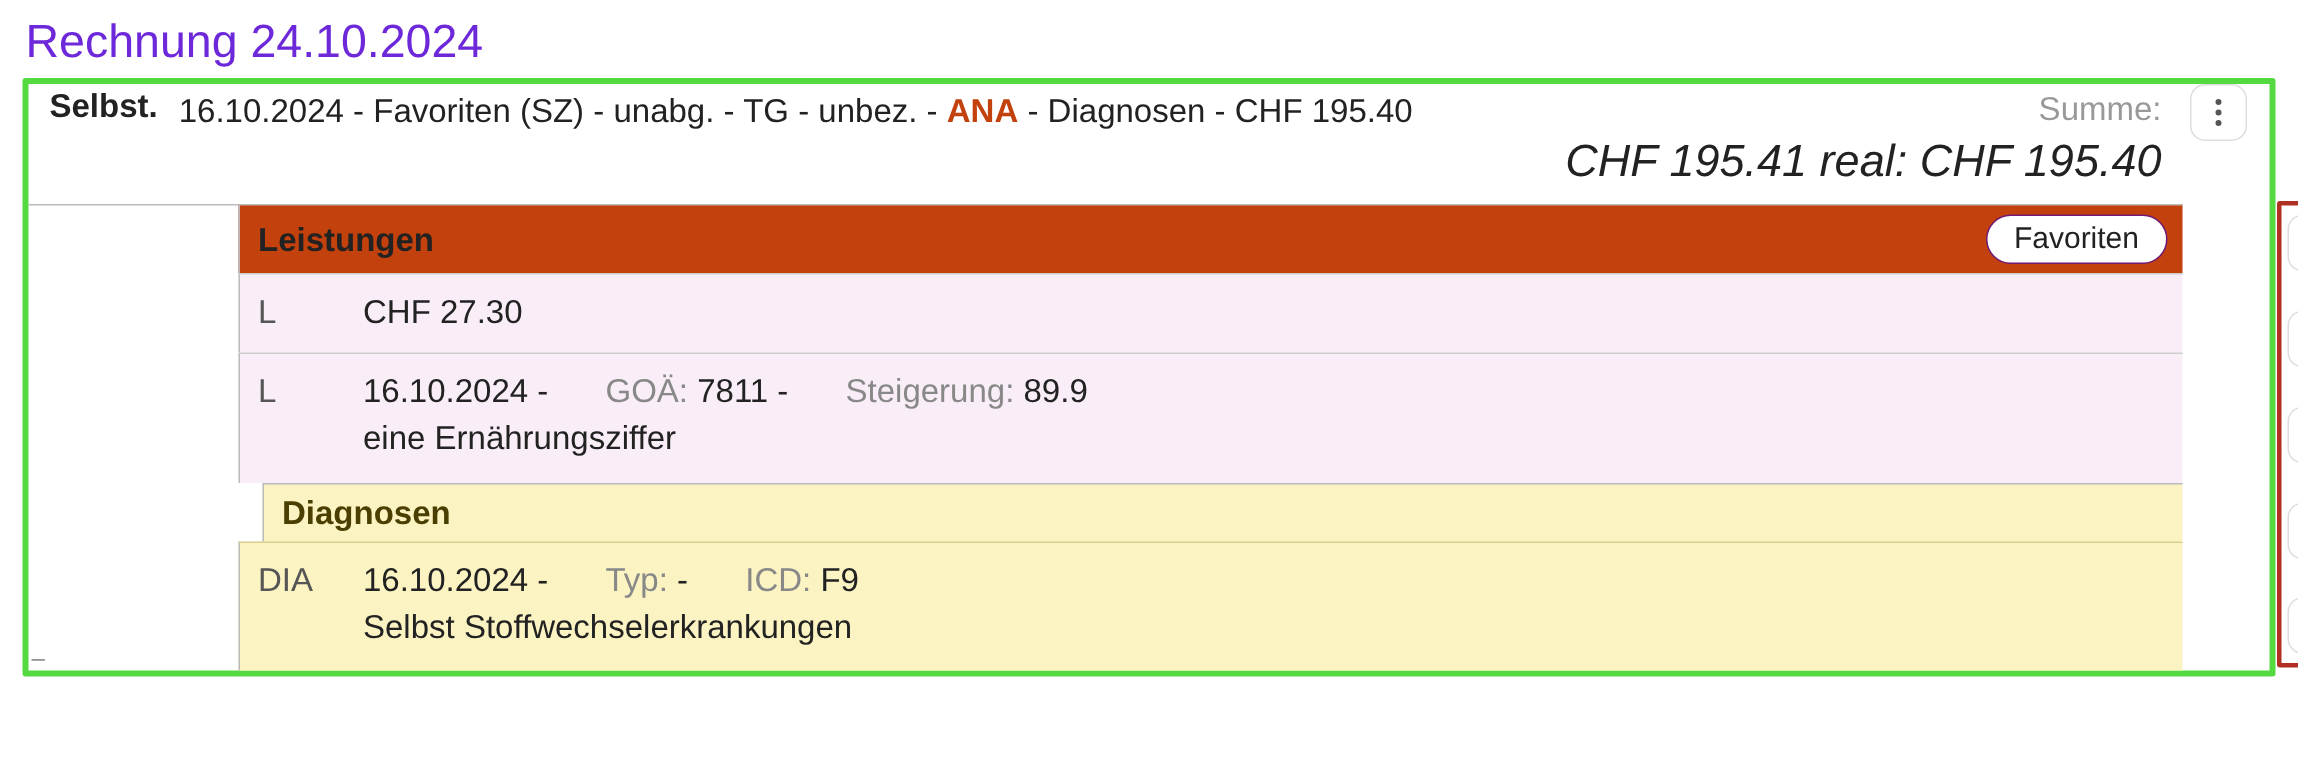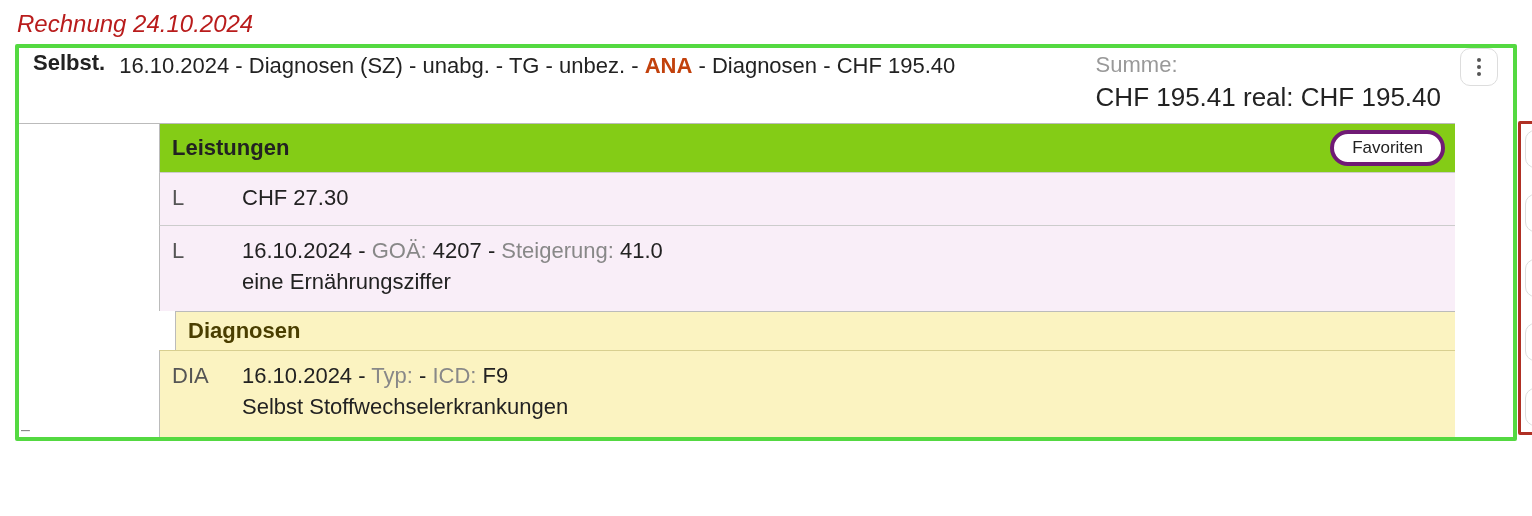--- a/index.html
+++ b/index.html
@@ -5,25 +5,24 @@
   * { box-sizing: border-box; }
   body {
     margin: 0;
     padding: 10px 15px;
     font-family: -apple-system, BlinkMacSystemFont, "Segoe UI", Helvetica, Arial, sans-serif;
     font-size: 22px;
     color: #222;
     background: #fff;
   }
   .page-title {
-    font-size: 24px;
-    color: #b91c1c;
+    font-size: 31px;
+    color: #6d28d9;
     margin: 0 0 6px 2px;
     font-weight: 400;
-    font-style: italic;
   }
   .outer-box {
     border: 4px solid #54d941;
     border-radius: 2px;
     padding: 0;
   }
   .header-row {
     display: flex;
     align-items: flex-start;
     padding: 0 10px 8px 14px;
@@ -38,26 +37,26 @@
   .header-breadcrumb {
     flex: 1;
     line-height: 1.45;
     padding-top: 2px;
   }
   .header-breadcrumb .ana {
     color: #c2410c;
     font-weight: 700;
   }
   .header-summary {
-    text-align: left;
+    text-align: right;
     line-height: 1.35;
     padding-top: 2px;
   }
   .header-summary .summe-label { color: #999; }
-  .header-summary .summe-line { font-size: 26px; }
+  .header-summary .summe-line { font-size: 30px; font-style: italic; }
   .icon-btn {
     width: 38px;
     height: 38px;
     border: 1px solid #ddd;
     border-radius: 10px;
     background: #fff;
     display: flex;
     align-items: center;
     justify-content: center;
     font-size: 22px;
@@ -87,29 +86,29 @@
     flex-direction: column;
   }
   .section-header {
     display: flex;
     align-items: center;
     padding: 6px 10px 6px 12px;
     font-weight: 700;
     gap: 10px;
   }
   .section-header .title { flex: 1; }
-  .section-leistungen { background: #84cc16; border-top: 1px solid #bbb; border-left: 1px solid #bbb; }
+  .section-leistungen { background: #c2410c; border-top: 1px solid #bbb; border-left: 1px solid #bbb; }
   .section-diagnosen { background: #fbf3c1; border-top: 1px solid #bbb; border-left: 1px solid #bbb; margin-left: 16px; }
   .section-header.section-diagnosen .title { color: #4a3e00; }
   .pill-btn {
-    border: 4px solid #701a75;
+    border: 1px solid #701a75;
     background: #fff;
     border-radius: 18px;
     padding: 4px 18px;
-    font-size: 17px;
+    font-size: 20px;
     cursor: pointer;
     color: #222;
   }
   .row {
     display: flex;
     align-items: flex-start;
     padding: 10px 10px 14px 12px;
     gap: 14px;
     border-top: 1px solid #ccc;
     border-left: 1px solid #bbb;
@@ -119,21 +118,21 @@
   .row .tag {
     width: 56px;
     flex-shrink: 0;
     color: #555;
     padding-top: 2px;
   }
   .row .desc {
     flex: 1;
     line-height: 1.4;
   }
-  .row .desc .muted { color: #888; }
+  .row .desc .muted { color: #888; margin-left: 32px; }
   .row .amount {
     white-space: nowrap;
     padding-top: 2px;
     padding-right: 2px;
   }
   .red-box {
     border: 3px solid #b03024;
     border-radius: 2px;
     padding: 3px;
     display: flex;
@@ -165,21 +164,21 @@
 </head>
 <body>
 
 <div class="page-title">Rechnung 24.10.2024</div>
 
 <div class="outer-box">
 
   <div class="header-row">
     <div class="header-label">Selbst.</div>
     <div class="header-breadcrumb">
-      <span>16.10.2024</span><span> - </span><span>Diagnosen (SZ)</span><span> - </span><span>unabg.</span><span> - </span><span>TG</span><span> - </span><span>unbez.</span><span> - </span><span class="ana">ANA</span><span> - </span><span>Diagnosen</span><span> - </span><span>CHF 195.40</span>
+      <span>16.10.2024</span><span> - </span><span>Favoriten (SZ)</span><span> - </span><span>unabg.</span><span> - </span><span>TG</span><span> - </span><span>unbez.</span><span> - </span><span class="ana">ANA</span><span> - </span><span>Diagnosen</span><span> - </span><span>CHF 195.40</span>
     </div>
     <div class="header-summary">
       <div class="summe-label">Summe:</div>
       <div class="summe-line">
         <span>CHF 195.41</span>
         <span>real:</span>
         <span>CHF 195.40</span>
       </div>
     </div>
     <div class="right-btn-slot">
@@ -214,21 +213,21 @@
       </div>
 
       <div class="row pink">
         <div class="tag">L</div>
         <div class="amount">CHF 27.30</div>
       </div>
 
       <div class="row pink">
         <div class="tag">L</div>
         <div class="desc">
-          <span>16.10.2024</span><span> - </span><span class="muted">GOÄ:</span> <span>4207</span><span> - </span><span class="muted">Steigerung:</span> <span>41.0</span><br>
+          <span>16.10.2024</span><span> - </span><span class="muted">GOÄ:</span> <span>7811</span><span> - </span><span class="muted">Steigerung:</span> <span>89.9</span><br>
           <span>eine Ernährungsziffer</span>
         </div>
       </div>
 
       <div class="section-header section-diagnosen">
         <div class="title">Diagnosen</div>
       </div>
 
       <div class="row yellow">
         <div class="tag">DIA</div>

